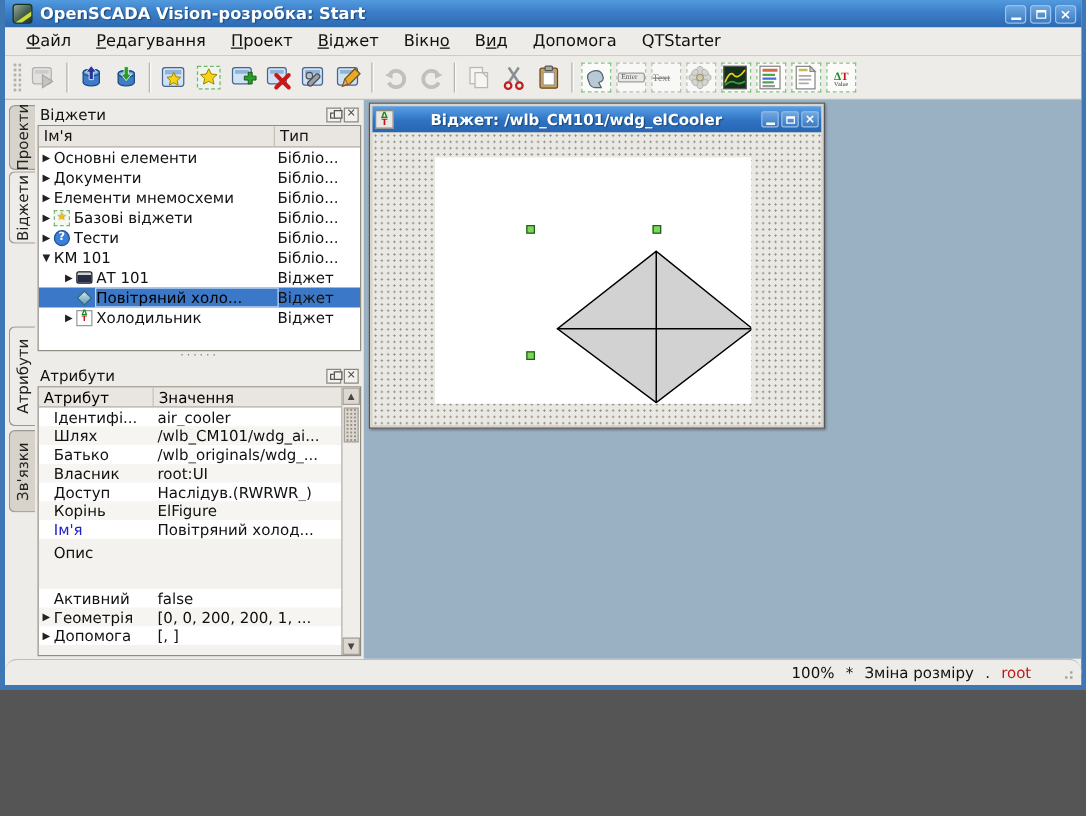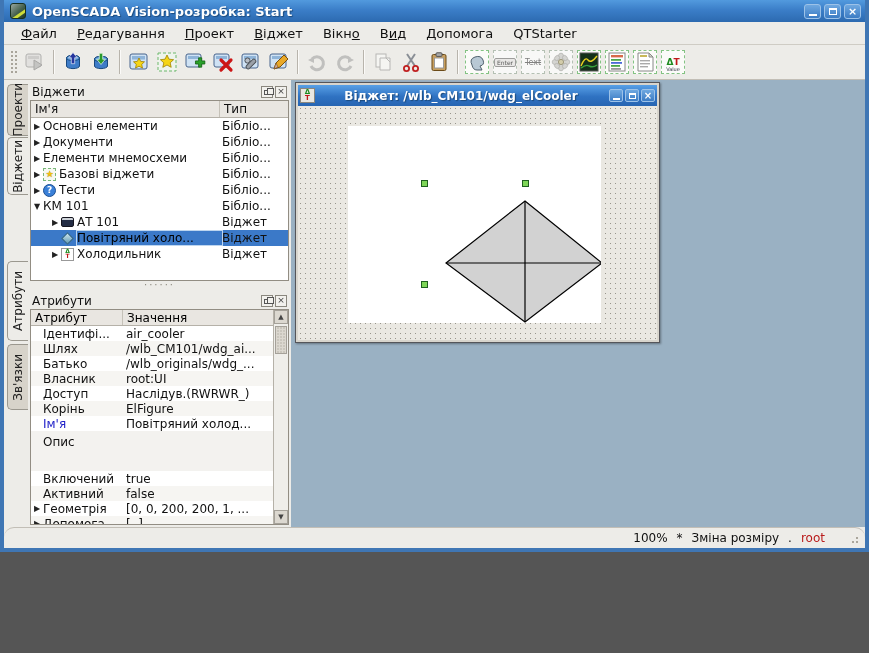--- a/index.html
+++ b/index.html
@@ -30,21 +30,21 @@
 
   
   .toolbar{height:35px;flex:0 0 35px;display:flex;align-items:center;padding:0 2px;
            background:#edece8;border-bottom:1px solid #c2beb6;}
   .tb-handle{width:7px;height:24px;margin:0 4px;background-image:radial-gradient(#a9a59b 1px,transparent 1.2px);background-size:4px 4px;}
   .tsep{width:2px;height:24px;margin:0 4px;border-left:1px solid #b8b4ac;border-right:1px solid #fbfaf8;}
   .tbtn{width:28px;height:28px;display:flex;align-items:center;justify-content:center;border:1px solid transparent;border-radius:3px;}
   .tbtn svg{display:block;}
   .dis{filter:grayscale(1) opacity(.45);}
   .fade{filter:grayscale(.75) opacity(.8);}
-  .elbox{width:24px;height:24px;border:1px dashed #83c383;background:#fbfbf9;display:flex;flex-direction:column;align-items:center;justify-content:center;overflow:hidden;}
+  .elbox{width:24px;height:24px;border:1px dashed #83c383;background:#fbfbf9;display:flex;flex-direction:column;justify-content:center;overflow:hidden;font-family:Liberation Serif, serif;}
   .elbox .lblenter{font-size:6px;border:1px solid #8a8a82;background:#e9e7e1;padding:0 2px;color:#333;border-radius:2px;}
   .lbltext{font-size:8px;color:#666;text-decoration:line-through;}
   .valwrap{line-height:.9;text-align:center;}
   .valwrap .d{color:#1d8a1d;font-weight:bold;font-size:9px;}
   .valwrap .t{color:#c01818;font-weight:bold;font-size:9px;}
   .valwrap .v{display:block;font-size:5px;color:#334;}
 
   
   .main{flex:1;display:flex;min-height:0;}
   .tabstrip{width:25px;flex:0 0 25px;position:relative;background:#edece8;}
@@ -494,25 +494,20 @@
                 <span class="aname blue">Ім'я</span>
                 <span class="aval">Повітряний холод...</span>
               </div>
             <div class="arow h38">
                 <span class="aexp"></span>
                 <span class="aname">Опис</span>
                 <span class="aval"></span>
               </div>
             <div class="arow">
                 <span class="aexp"></span>
-                <span class="aname">Включений</span>
-                <span class="aval">true</span>
-              </div>
-            <div class="arow">
-                <span class="aexp"></span>
                 <span class="aname">Активний</span>
                 <span class="aval">false</span>
               </div>
             <div class="arow">
                 <span class="aexp">▶</span>
                 <span class="aname">Геометрія</span>
                 <span class="aval">[0, 0, 200, 200, 1, ...</span>
               </div>
             <div class="arow">
                 <span class="aexp">▶</span>

